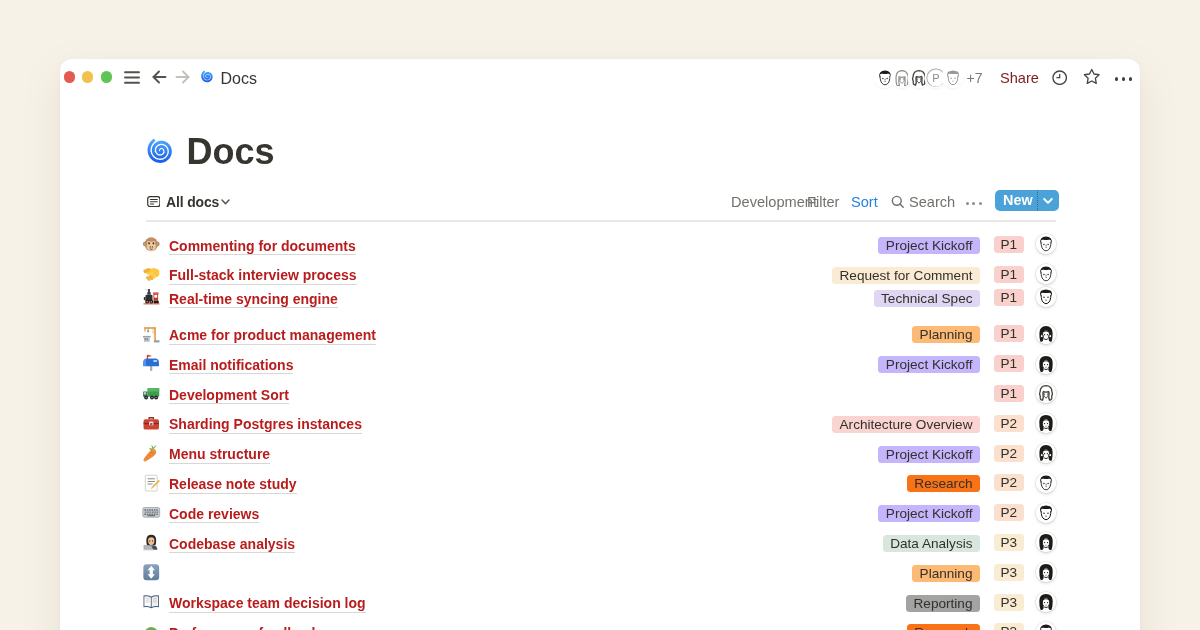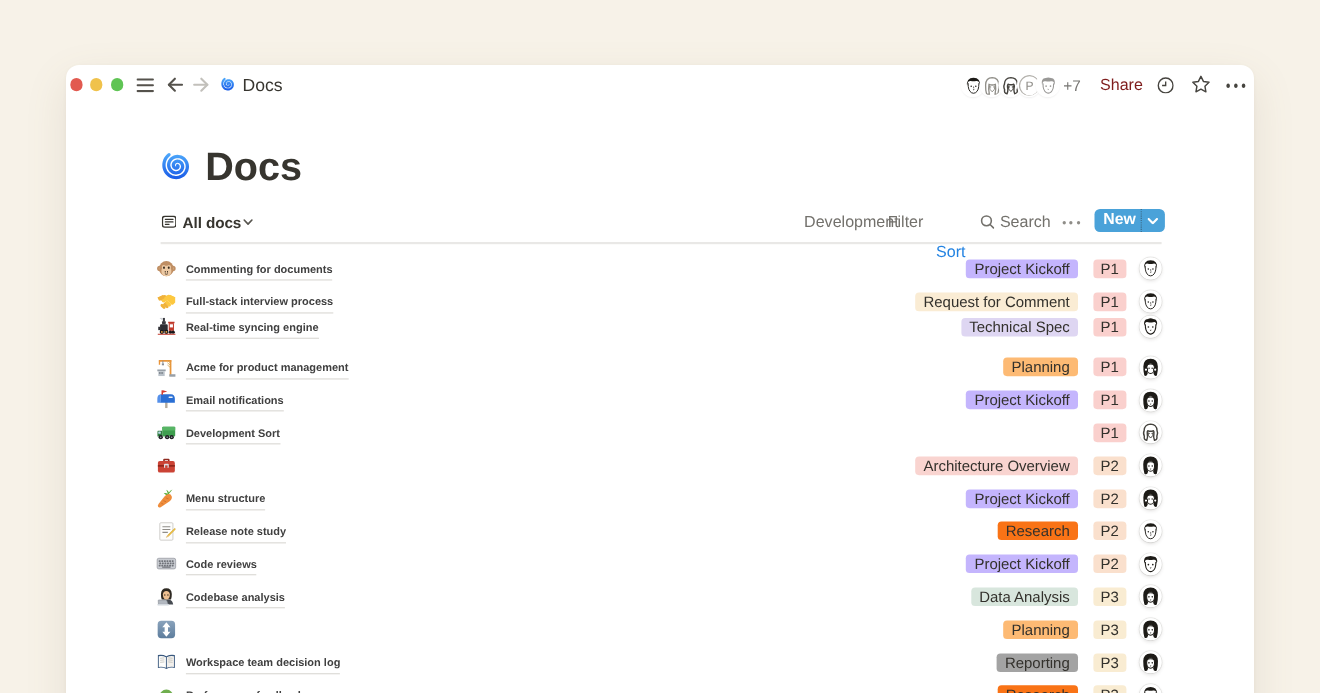--- a/index.html
+++ b/index.html
@@ -4,21 +4,21 @@
 html,body{margin:0;padding:0;}
 body{width:1200px;height:630px;overflow:hidden;background:#f7f2e8;font-family:"Liberation Sans",sans-serif;position:relative;}
 .win{position:absolute;left:60px;top:59px;width:1080px;height:600px;background:#fff;border-radius:12px;
  box-shadow:0 1px 3px rgba(125,110,85,0.07),0 14px 38px rgba(125,110,85,0.14);}
 .tl{position:absolute;border-radius:50%;width:11.4px;height:11.4px;top:12.4px;}
 .abs{position:absolute;}
 .bar-txt{position:absolute;color:#37352f;}
 .gray{color:#787774;}
 .row{position:absolute;left:0;width:1080px;height:29.8px;}
 .emoji{position:absolute;left:82.3px;top:50%;margin-top:-9.25px;width:18.5px;height:18.5px;line-height:0;}
-.title{position:absolute;left:109px;top:50%;margin-top:-5.8px;font-size:10px;font-weight:bold;color:#404040;white-space:nowrap;line-height:14px;}
+.title{position:absolute;left:109px;top:50%;margin-top:-5.8px;font-size:14px;font-weight:bold;color:#b91c1c;white-space:nowrap;line-height:14px;}
 .title span{border-bottom:1.4px solid #d9d7d3;padding-bottom:1.6px;display:inline-block;}
 .tagwrap{position:absolute;right:160px;top:50%;margin-top:-8.5px;text-align:right;}
 .tag{display:inline-block;height:17px;line-height:17px;border-radius:3.5px;padding:0 7.5px;font-size:13.6px;color:#33312c;white-space:nowrap;}
 .pri{position:absolute;left:934px;top:50%;margin-top:-8.5px;width:29.5px;height:17px;line-height:17px;border-radius:3.5px;font-size:13.6px;color:#33312c;text-align:center;}
 .av{position:absolute;left:976px;top:50%;margin-top:-10px;width:20px;height:20px;line-height:0;border-radius:50%;box-shadow:0 0 0 0.8px rgba(60,55,45,0.10),0 1.5px 3.5px rgba(60,55,45,0.15);}
 .dots{line-height:0;}
 .dots i{display:inline-block;border-radius:50%;}
 .t-blue{background:#c4b5fd;}
 .t-cream{background:#faecd4;}
 .t-purple{background:#ded6f2;}
@@ -138,21 +138,21 @@
         <line x1="3.6" y1="6.4" x2="11.4" y2="6.4"></line>
         <line x1="3.6" y1="8.9" x2="7.4" y2="8.9"></line>
       </g>
     </svg>
 <div class="abs" style="left:106px;top:135.3px;font-size:13.9px;font-weight:bold;color:#37352f;letter-spacing:-0.1px;">All docs</div>
 <svg class="abs" style="left:160.5px;top:140px;" width="9" height="6" viewBox="0 0 9 6">
 <polyline points="1,1 4.5,4.7 8,1" fill="none" stroke="#57544e" stroke-width="1.5" stroke-linecap="round" stroke-linejoin="round"></polyline>
     </svg>
 <div class="abs" style="left:671px;top:135.3px;font-size:14.6px;color:#73716c;">Development</div>
 <div class="abs" style="left:747px;top:135.3px;font-size:14.6px;color:#73716c;">Filter</div>
-<div class="abs" style="left:791px;top:135.3px;font-size:14.6px;color:#2383e2;margin-top:28px;">Sort</div>
+<div class="abs" style="left:791px;top:135.3px;font-size:14.6px;color:#2383e2;">Sort</div>
 <svg class="abs" style="left:830.5px;top:136.2px;" width="13.5" height="13.5" viewBox="0 0 14 14">
 <circle cx="6" cy="6" r="4.6" fill="none" stroke="#73716c" stroke-width="1.5"></circle>
 <line x1="9.4" y1="9.4" x2="12.6" y2="12.6" stroke="#73716c" stroke-width="1.5" stroke-linecap="round"></line>
     </svg>
 <div class="abs" style="left:849px;top:135.3px;font-size:14.6px;color:#73716c;">Search</div>
 <span class="abs dots" style="left:905.8px;top:140.8px;"><i style="width:3.2px;height:3.2px;background:#8f8d88;"></i><i style="width:3.2px;height:3.2px;background:#8f8d88;margin-left:3.2px;"></i><i style="width:3.2px;height:3.2px;background:#8f8d88;margin-left:3.2px;"></i></span>
 <div class="abs" style="left:934.5px;top:131px;width:64.5px;height:21.4px;background:#4aa2d9;border-radius:5px;">
 <span style="position:absolute;left:8.5px;top:2.4px;font-size:14.4px;font-weight:bold;color:#fff;">New</span>
 <span style="position:absolute;left:42px;top:0;width:1px;height:21.4px;border-left:1px dotted rgba(40,35,30,0.45);"></span>
 <svg style="position:absolute;left:48px;top:7.6px;" width="10" height="6.5" viewBox="0 0 10 6.5">
@@ -321,20 +321,21 @@
           </svg></span>
 </div>
 <div class="row" style="top:178.8px;">
 <span class="emoji"><svg viewBox="0 0 18 18" width="18.5" height="18.5">
             <path d="M6.2,5.0 L6.2,3.8 Q6.2,2.9 7.1,2.9 L10.9,2.9 Q11.8,2.9 11.8,3.8 L11.8,5.0 L10.4,5.0 L10.4,4.3 L7.6,4.3 L7.6,5.0 Z" fill="#8f2b20"></path>
             <rect x="1.5" y="5.0" width="15" height="10.2" rx="1.7" fill="#cb4335"></rect>
             <rect x="1.5" y="8.5" width="15" height="1.5" fill="#91271c"></rect>
             <rect x="6.9" y="7.3" width="4.2" height="3.8" rx="0.8" fill="#dde2e7"></rect>
             <rect x="7.9" y="8.8" width="2.2" height="2.3" fill="#cb4335"></rect>
           </svg></span>
+<span class="title"><span>Sharding Postgres instances</span></span>
 <span class="tagwrap"><span class="tag t-salmon">Architecture Overview</span></span>
 <span class="pri p2">P2</span>
 <span class="av"><svg viewBox="0 0 20 20" width="20" height="20">
             <circle cx="10" cy="10" r="10" fill="#fff"></circle>
             <path d="M10,2.1 Q3.4,2.3 3.3,9 Q3.2,14 4.4,17.6 Q6.9,19.2 7.7,15.8 Q6.5,11.8 7.0,8.4 L13.0,8.4 Q13.5,11.8 12.3,15.8 Q13.1,19.2 15.6,17.6 Q16.8,14 16.7,9 Q16.6,2.3 10,2.1 Z" fill="#1d1b17"></path>
             <ellipse cx="10" cy="10.6" rx="3.6" ry="4.9" fill="#fff" stroke="#1d1b17" stroke-width="0.95"></ellipse>
             <path d="M6.6,8.2 Q10,6.4 13.4,8.2 L13,6.4 L7,6.4 Z" fill="#1d1b17"></path>
             <circle cx="8.5" cy="10.6" r="0.7" fill="#1d1b17"></circle>
             <circle cx="11.5" cy="10.6" r="0.7" fill="#1d1b17"></circle>
             <path d="M9.5,13.2 q0.5,0.45 1,0" stroke="#1d1b17" stroke-width="0.8" fill="none"></path>

